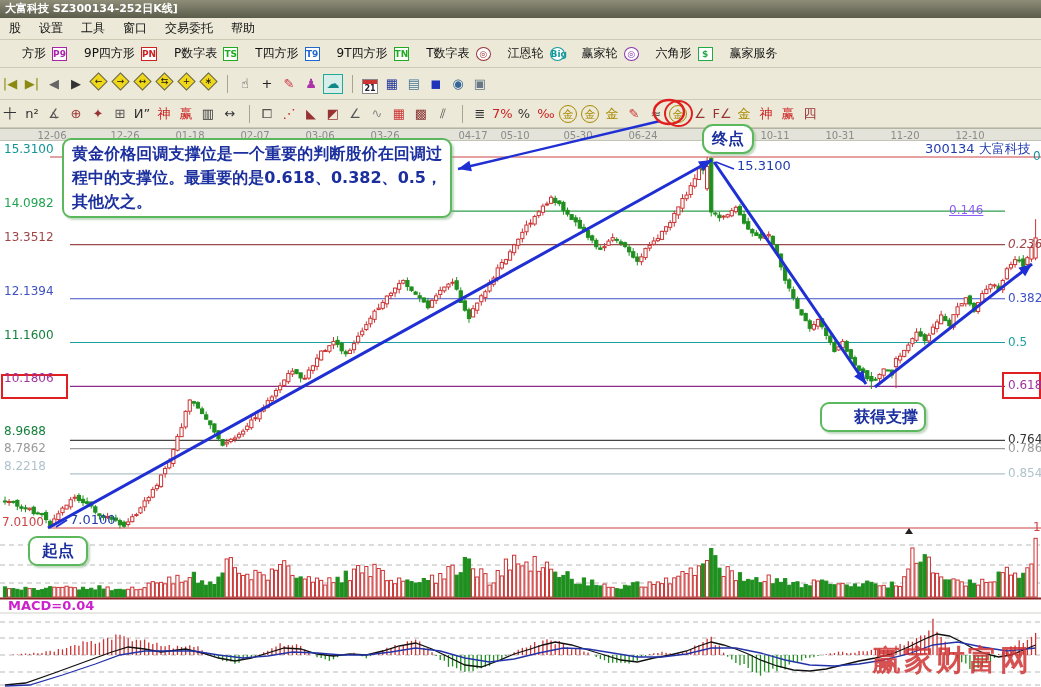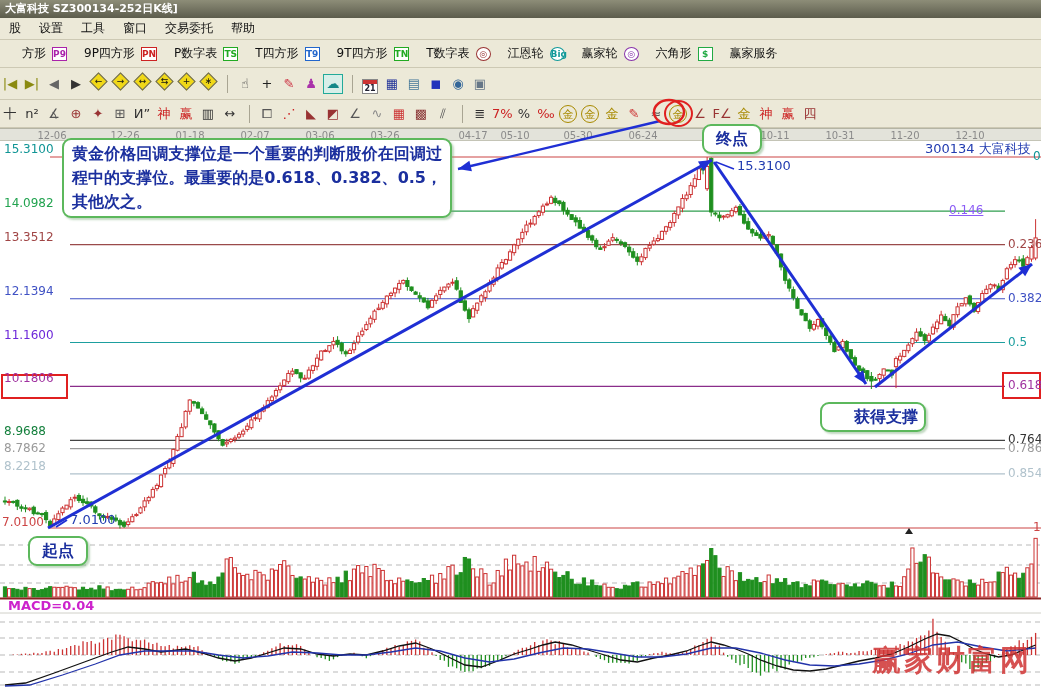--- a/index.html
+++ b/index.html
@@ -1239,24 +1239,24 @@
       <ellipse cx="669" cy="112" rx="15" ry="12" fill="none" stroke="#e02020" stroke-width="2.4"></ellipse>
       <polygon points="905,534 913,534 909,528" fill="#222"></polygon>
     </svg>
 
   <div id="labels">
       <div class="lbl axis-left" style="left: 4px; top: 143px; color: rgb(16, 149, 149);">15.3100</div>
       <div class="lbl" style="left: 1033px; top: 150px; color: rgb(16, 149, 149);">0</div>
       <div class="lbl axis-left" style="left: 4px; top: 197.167px; color: rgb(34, 163, 79);">14.0982</div>
       <div class="lbl" style="left: 949px; top: 204.167px; color: #8b5cf6; text-decoration: underline;">0.146</div>
       <div class="lbl axis-left" style="left: 4px; top: 230.558px; color: rgb(160, 69, 69);">13.3512</div>
-      <div class="lbl" style="left: 1008px; top: 237.558px; color: rgb(160, 69, 69);">0.236</div>
+      <div class="lbl" style="left: 1008px; top: 237.558px; color: rgb(160, 69, 69); font-style: italic;">0.236</div>
       <div class="lbl axis-left" style="left: 4px; top: 284.726px; color: rgb(63, 81, 196);">12.1394</div>
       <div class="lbl" style="left: 1008px; top: 291.726px; color: rgb(63, 81, 196);">0.382</div>
-      <div class="lbl axis-left" style="left: 4px; top: 328.505px; color: #6d28d9;">11.1600</div>
+      <div class="lbl axis-left" style="left: 4px; top: 328.505px; color: #15803d;">11.1600</div>
       <div class="lbl" style="left: 1008px; top: 335.505px; color: rgb(29, 159, 159);">0.5</div>
       <div class="lbl axis-left" style="left: 4px; top: 372.284px; color: rgb(160, 50, 160);">10.1806</div>
       <div class="lbl" style="left: 1008px; top: 379.284px; color: rgb(160, 50, 160);">0.618</div>
       <div class="lbl axis-left" style="left: 4px; top: 425.452px; color: #15803d;">8.9688</div>
       <div class="lbl" style="left: 1008px; top: 433.452px; color: rgb(51, 51, 51);">0.764</div>
       <div class="lbl axis-left" style="left: 4px; top: 441.614px; color: rgb(154, 154, 154);">8.7862</div>
       <div class="lbl" style="left: 1008px; top: 441.614px; color: rgb(154, 154, 154);">0.786</div>
       <div class="lbl axis-left" style="left: 4px; top: 459.843px; color: rgb(176, 194, 204);">8.2218</div>
       <div class="lbl" style="left: 1008px; top: 466.843px; color: rgb(176, 194, 204);">0.854</div>
       <div class="lbl" style="left: 1033px; top: 521.01px; color: rgb(204, 68, 68);">1</div>
@@ -1267,21 +1267,21 @@
   <div class="symlbl">300134  大富科技</div>
   <div class="peaklbl">15.3100</div>
   <div class="bluelow">7.0100</div>
   <div class="redlow">7.0100</div>
   <div class="macdlbl">MACD=0.04</div>
   <div class="watermark">赢家财富网</div>
 
   <div class="callout big" style="left:62px;top:138px;width:390px;">
     <span>黄金价格回调支撑位是一个重要的判断股价在回调过程中的支撑位。最重要的是0.618、0.382、0.5，其他次之。</span>
   </div>
-  <div class="callout small" style="left:702px;top:124px;width:60px;">
+  <div class="callout small" style="left:702px;top:124px;width:52px;border-radius:11px;">
     <span>终点</span>
   </div>
   <div class="callout small" style="left:28px;top:536px;width:60px;">
     <span>起点</span>
   </div>
   <div class="callout small" style="left:820px;top:402px;width:106px;text-align:right;">
     <span>获得支撑</span>
   </div>
 </div>
 

